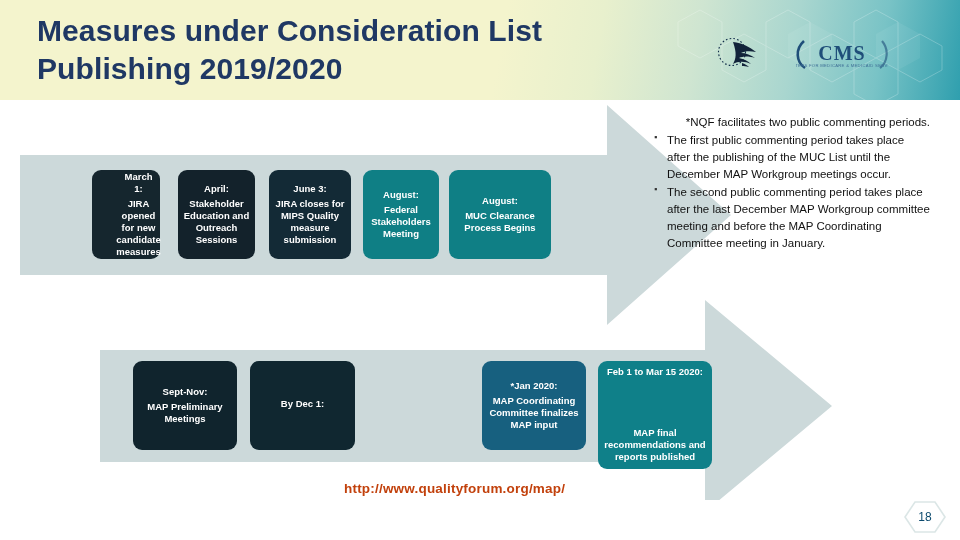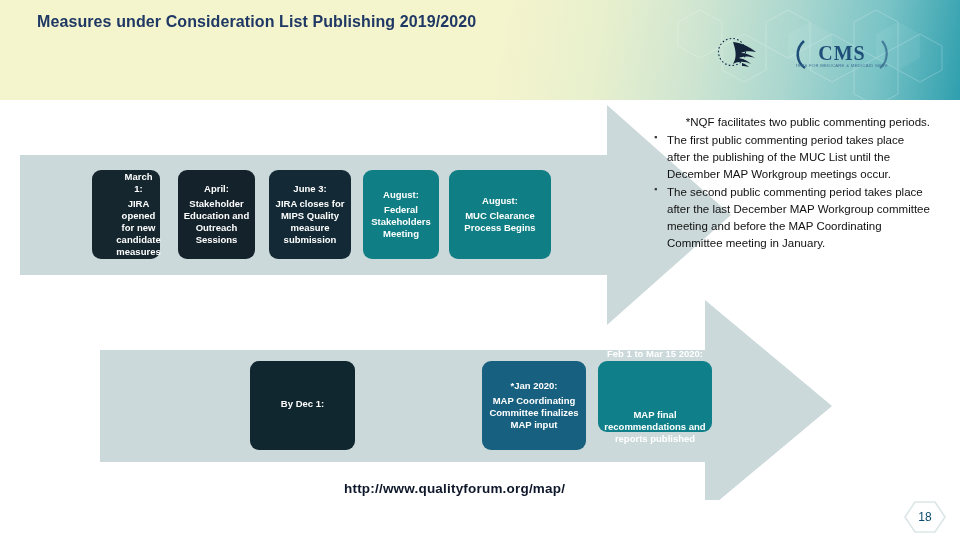--- a/index.html
+++ b/index.html
@@ -17,21 +17,21 @@
        #f4f4cd 0%, #f4f4cd 52%, #e8f0cd 62%,
        #cfe5d1 72%, #a9d6cf 82%, #79c3c6 91%, #2f9fae 100%);
     overflow:hidden;
   }
   .hexpattern{
     position:absolute;right:0;top:0;width:300px;height:100px;
     opacity:.5;
   }
   .header-title{
     position:absolute;left:37px;top:12px;width:640px;
-    color:#1f3864;font-size:16px;font-weight:bold;line-height:1.28;
+    color:#1f3864;font-size:30px;font-weight:bold;line-height:1.28;
     letter-spacing:.1px;
   }
   .logos{position:absolute;right:72px;top:30px;display:flex;align-items:center;gap:32px;}
   .hhs-seal{width:52px;height:48px;}
   .cms-logo{width:92px;height:36px;}
 
   
   .arrow-svg{position:absolute;left:0;top:100px;width:960px;height:400px;}
 
   
@@ -53,21 +53,21 @@
   .note li{
     position:relative;text-align:left;margin-left:54px;padding-left:13px;margin-top:1px;
   }
   .note li:before{
     content:"\25AA";position:absolute;left:0;top:-1px;font-size:9px;color:#333;
   }
 
   
   .url{
     position:absolute;left:344px;top:481px;
-    color:#0f172a;font-size:13.5px;font-weight:bold;letter-spacing:.2px;
+    color:#c2410c;font-size:13.5px;font-weight:bold;letter-spacing:.2px;
     font-family:"Liberation Sans", sans-serif;
   }
 
   
   .slidenum-wrap{position:absolute;left:903px;top:500px;width:44px;height:34px;}
   .slidenum-wrap svg{position:absolute;left:0;top:0;}
   .slidenum{
     position:absolute;left:0;top:0;width:44px;height:34px;
     display:flex;align-items:center;justify-content:center;
     font-size:12px;color:#0c4a6e;
@@ -139,28 +139,32 @@
   </div>
   <div class="box" style="left: 363px; top: 170px; width: 76px; height: 89px; background: rgb(15, 127, 133);">
     <div class="bhead">August:</div>
     <div class="bbody">Federal Stakeholders Meeting</div>
   </div>
   <div class="box" style="left: 449px; top: 170px; width: 102px; height: 89px; background: rgb(15, 127, 133);">
     <div class="bhead">August:</div>
     <div class="bbody">MUC Clearance Process Begins</div>
   </div>
 
+  <div class="box" style="left: 133px; top: 361px; width: 104px; height: 89px; background: rgb(16, 36, 45);">
+    <div class="bhead">Sept-Nov:</div>
+    <div class="bbody">MAP Preliminary Meetings</div>
+  </div>
   <div class="box" style="left: 250px; top: 361px; width: 105px; height: 89px; background: rgb(16, 39, 48);">
     <div class="bhead">By Dec 1:</div>
   </div>
   <div class="box" style="left: 482px; top: 361px; width: 104px; height: 89px; background: rgb(23, 96, 127);">
     <div class="bhead">*Jan 2020:</div>
     <div class="bbody">MAP Coordinating Committee finalizes MAP input</div>
   </div>
-  <div class="box" style="left: 598px; top: 361px; width: 114px; height: 71px; background: rgb(15, 128, 137); gap: 46px;">
+  <div class="box" style="left: 598px; top: 361px; width: 114px; height: 108px; background: rgb(15, 128, 137); gap: 46px;">
     <div class="bhead">Feb 1 to Mar 15 2020:</div>
     <div class="bbody">MAP final recommendations and reports published</div>
   </div>
 
   <div class="note">
     <span class="lead">*NQF facilitates two public commenting periods.</span>
     <ul>
       <li>The first public commenting period takes place after the publishing of the MUC List until the December MAP Workgroup meetings occur.</li>
       <li>The second public commenting period takes place after the last December MAP Workgroup committee meeting and before the MAP Coordinating Committee meeting in January.</li>
     </ul>

